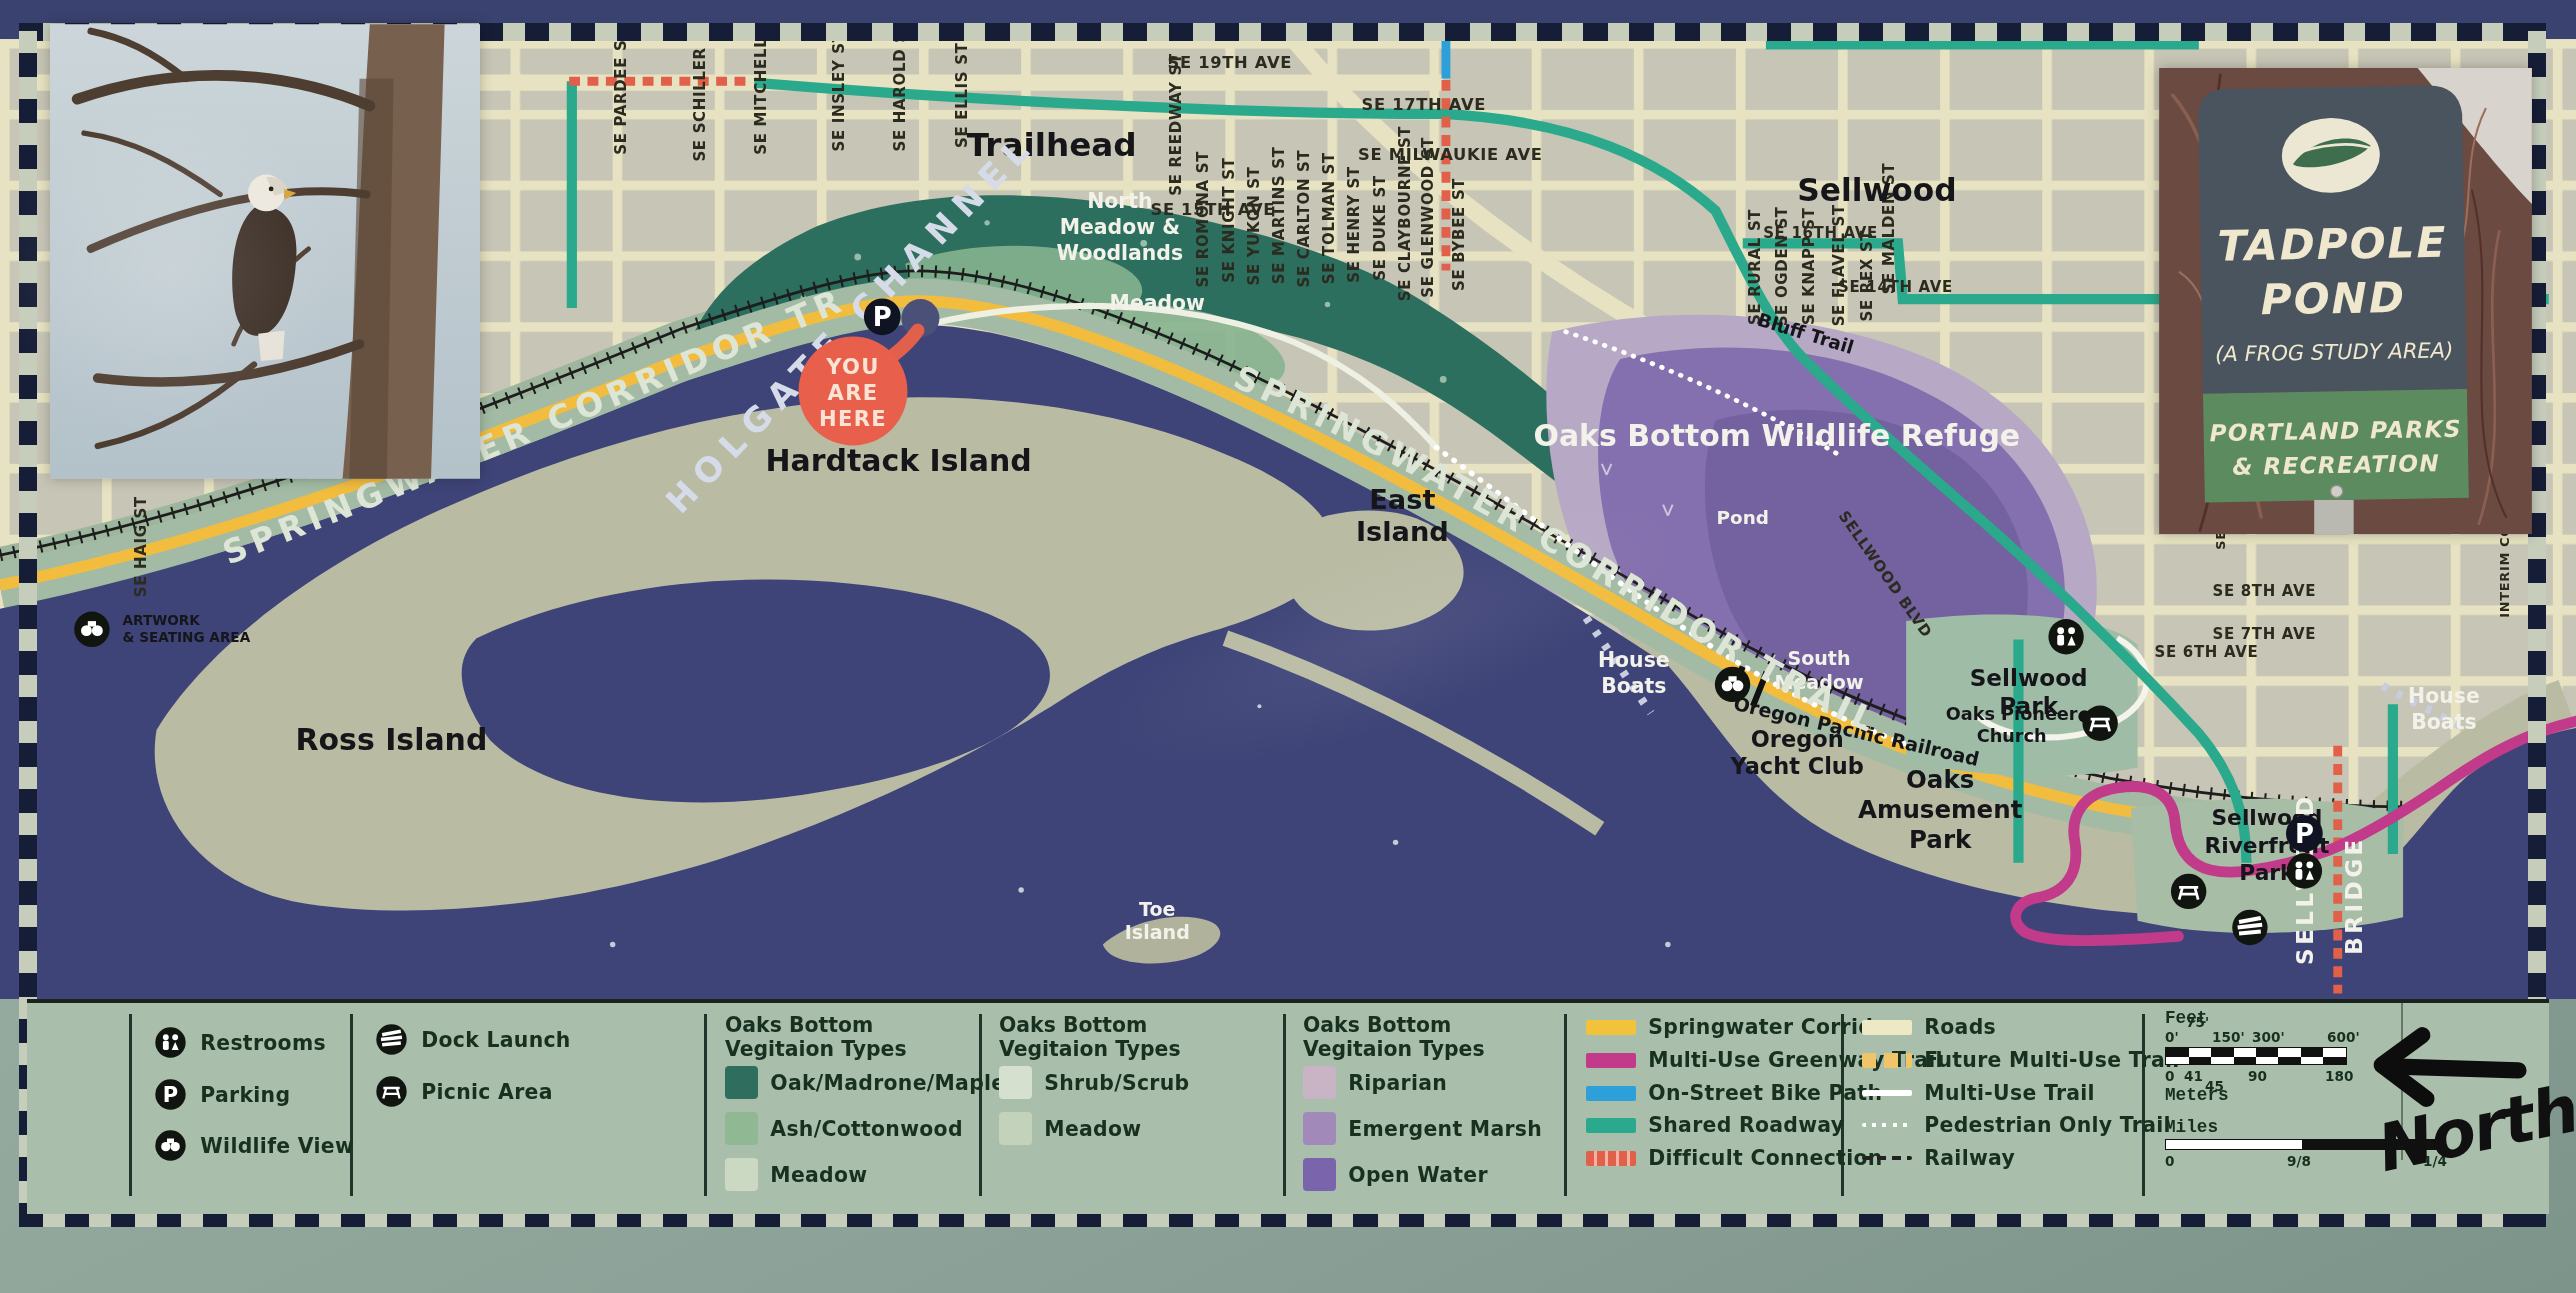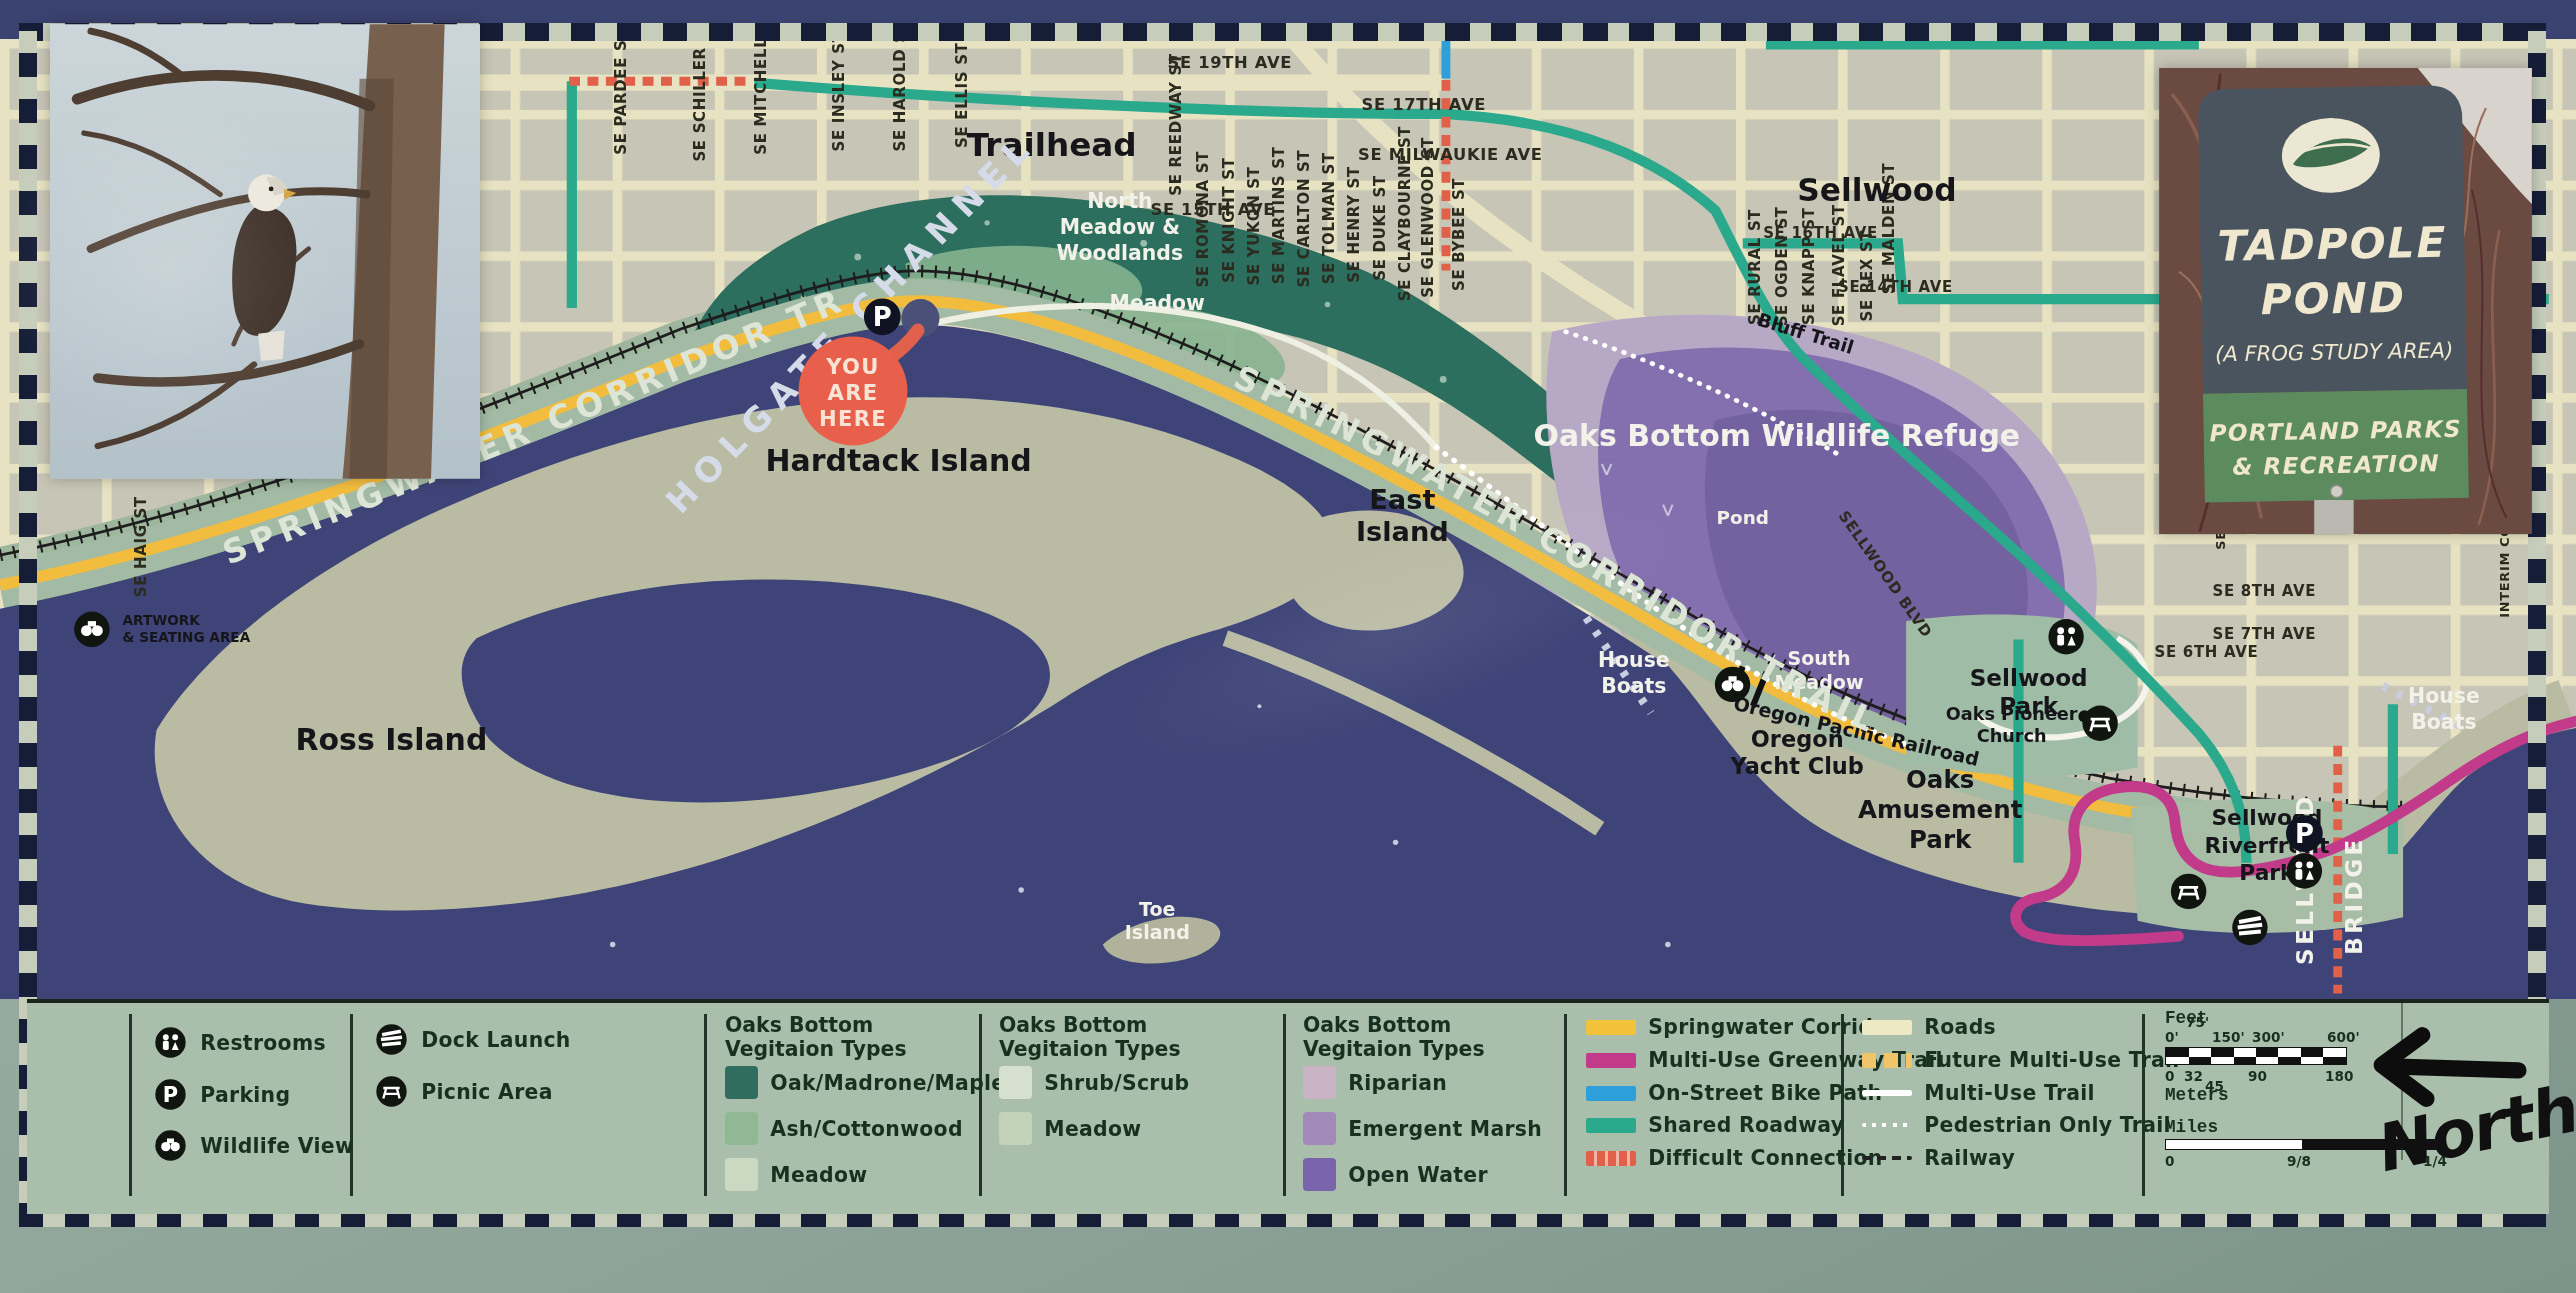--- a/index.html
+++ b/index.html
@@ -448,21 +448,21 @@
 
     <div class="scale-txt" style="left:2138px;top:5.4px">Feet</div>
     <div class="tick" style="left:2138px;top:26px">0'</div>
     <div class="tick" style="left:2159px;top:11px">75'</div>
     <div class="tick" style="left:2185px;top:26px">150'</div>
     <div class="tick" style="left:2225px;top:26px">300'</div>
     <div class="tick" style="left:2300px;top:26px">600'</div>
     <div style="position:absolute;left:2138px;top:44px;width:180px;height:9.5px;border:1.4px solid #111;background:repeating-linear-gradient(90deg,#111 0 22.5px,#fff 22.5px 45px)"></div>
     <div style="position:absolute;left:2138px;top:54px;width:180px;height:6.8px;border:1.4px solid #111;border-top:none;background:repeating-linear-gradient(90deg,#fff 0 22.5px,#111 22.5px 45px)"></div>
     <div class="tick" style="left:2138px;top:65px">0</div>
-    <div class="tick" style="left:2157px;top:65px">32</div>
+    <div class="tick" style="left:2157px;top:65px">41</div>
     <div class="tick" style="left:2178px;top:75px">45</div>
     <div class="tick" style="left:2221px;top:65px">90</div>
     <div class="tick" style="left:2298px;top:65px">180</div>
     <div class="scale-txt" style="left:2138px;top:82px">Meters</div>
     <div class="scale-txt" style="left:2138px;top:114px">Miles</div>
     <div style="position:absolute;left:2138px;top:136px;width:272px;height:8.8px;border:1.4px solid #111;background:linear-gradient(90deg,#fff 0 50%,#111 50%)"></div>
     <div class="tick" style="left:2138px;top:150px">0</div>
     <div class="tick" style="left:2260px;top:150px">9/8</div>
     <div class="tick" style="left:2396px;top:150px">1/4</div>
 

